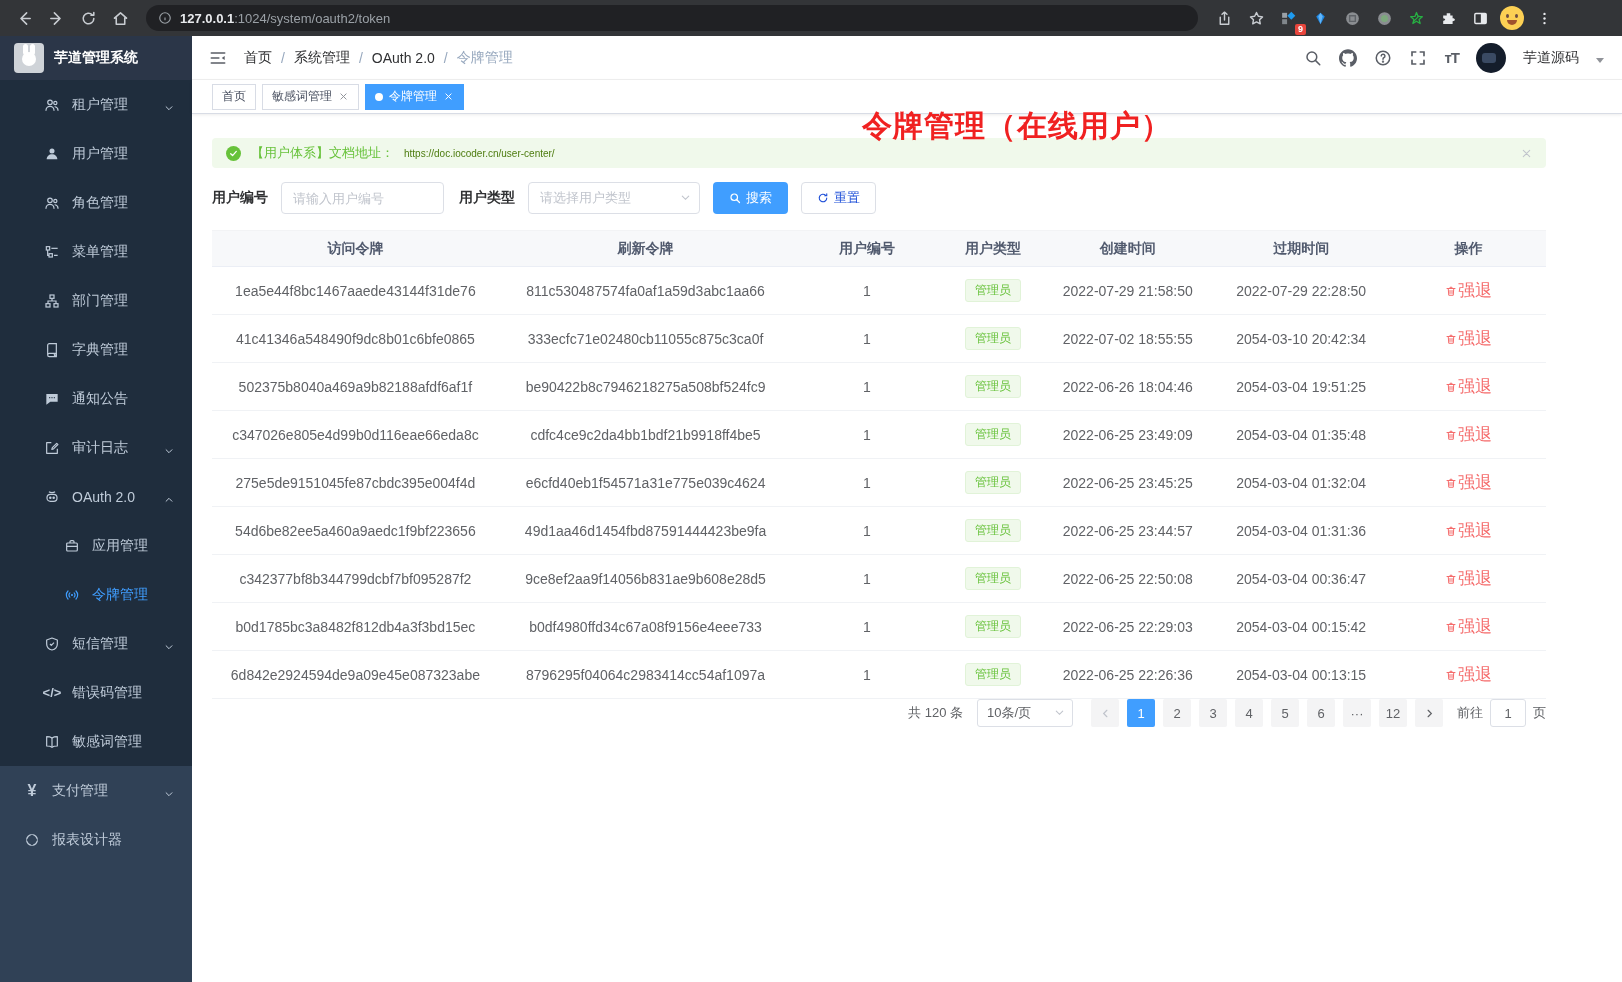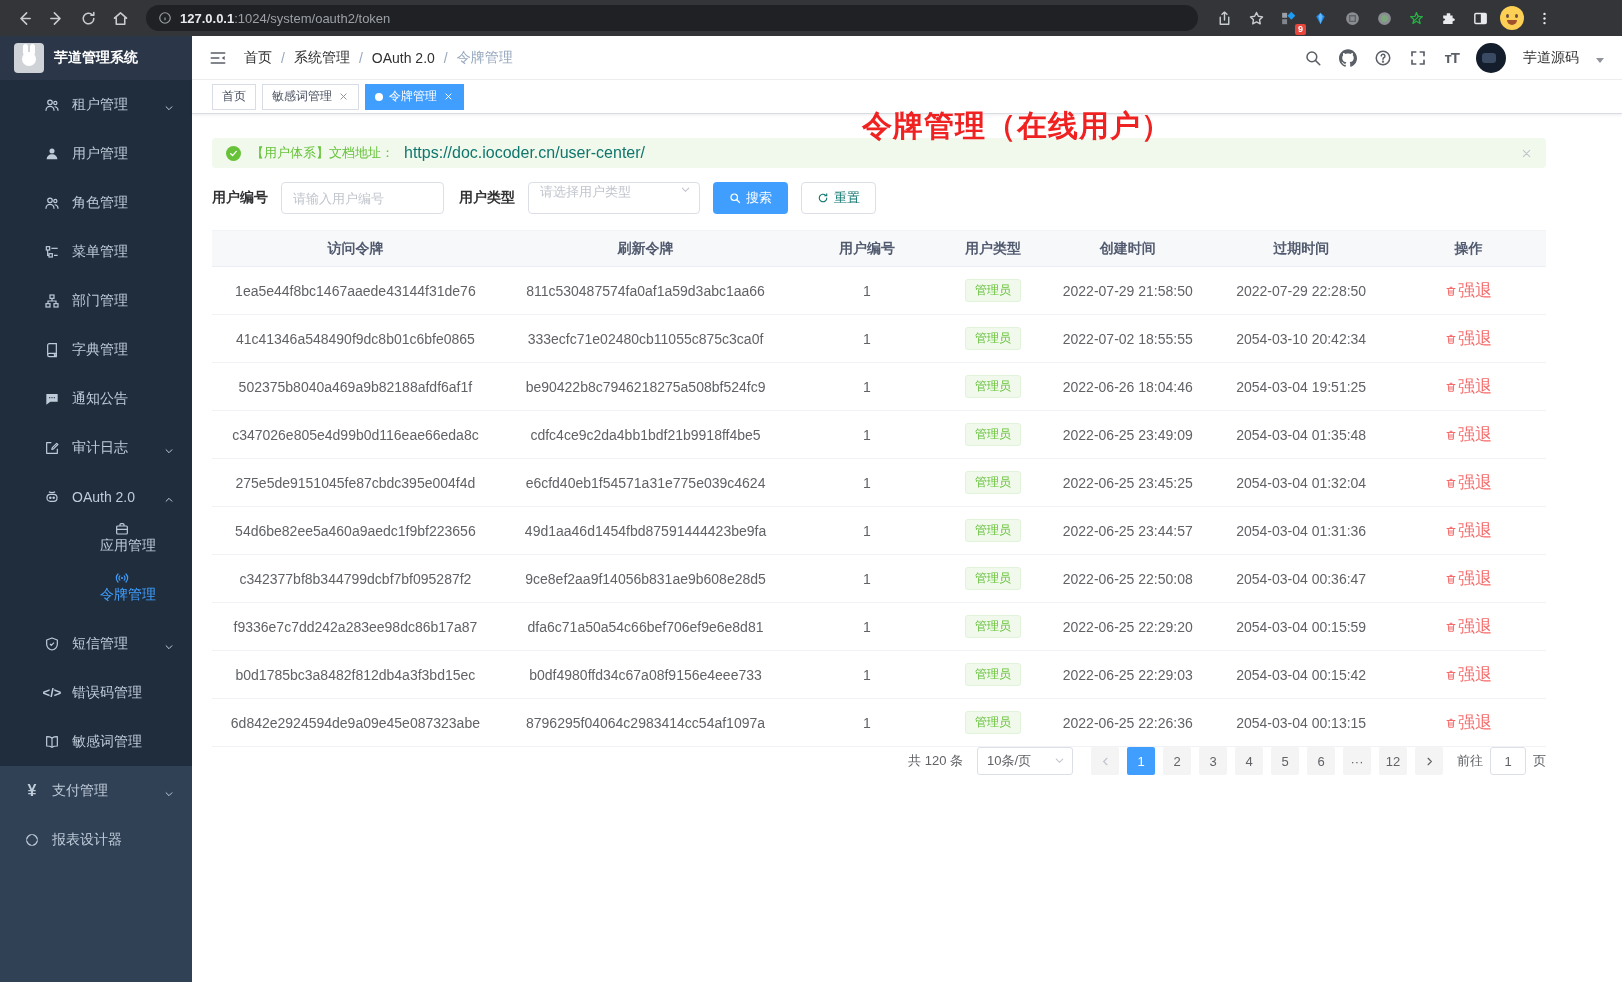--- a/index.html
+++ b/index.html
@@ -28,21 +28,21 @@
   .logo-img{width:30px;height:30px;border-radius:4px;background:#cfd3d8;position:relative;overflow:hidden;}
   .logo-img span{position:absolute;left:8px;top:9px;width:14px;height:14px;border-radius:50%;background:#fff;}
   .logo-img span::before,.logo-img span::after{content:"";position:absolute;top:-8px;width:5px;height:11px;border-radius:3px;background:#fff;}
   .logo-img span::before{left:1px}.logo-img span::after{right:1px}
   .logo-title{color:#fff;font-size:14px;font-weight:700;}
   .menu-block{background:#1f2d3d;}
   .mi{height:49px;display:flex;align-items:center;color:#bfcbd9;font-size:14px;position:relative;cursor:pointer;}
   .mi .ic{width:16px;height:16px;margin-right:12px;display:flex;align-items:center;justify-content:center;font-size:13px;font-weight:700;}
   .mi .ic svg{width:16px;height:16px;}
   .mi.lv1{padding-left:44px;}
-  .mi.lv2{padding-left:64px;flex-direction:column;}
+  .mi.lv2{padding-left:64px;}
   .mi.top{padding-left:24px;}
   .mi.active{color:#409eff;}
   .chev{position:absolute;right:18px;width:10px;height:10px;color:#bfcbd9;}
   .chev svg{width:10px;height:10px;}
 
   .main{flex:1;display:flex;flex-direction:column;background:#fff;position:relative;}
   .navbar{height:44px;display:flex;align-items:center;border-bottom:1px solid #f0f0f0;flex:0 0 44px;}
   .hamburger{padding:0 16px;color:#5a5e66;display:flex;align-items:center;cursor:pointer;}
   .hamburger svg{width:20px;height:20px;}
   .crumbs{display:flex;align-items:center;gap:9px;font-size:14px;color:#303133;}
@@ -64,36 +64,36 @@
   .tag-item.active .dot{display:inline-block;}
   .tag-close{width:11px;height:11px;display:flex;align-items:center;justify-content:center;}
   .tag-close svg{width:9px;height:9px;}
 
   .content{padding:24px 76px 0 20px;}
 
   .alert{height:30px;background:#f0f9eb;border-radius:4px;display:flex;align-items:center;padding:0 14px;gap:10px;}
   .alert .ok{width:15px;height:15px;border-radius:50%;background:#67c23a;display:flex;align-items:center;justify-content:center;flex:0 0 15px;}
   .alert .ok svg{width:9px;height:9px;color:#fff;}
   .alert-text{font-size:13px;color:#67c23a;}
-  .alert-link{font-size:16px;color:#0f766e;text-decoration:none;cursor:pointer;}
+  .alert-link{font-size:10px;color:#4d7c0f;text-decoration:none;cursor:pointer;}
   .alert-close{margin-left:auto;color:#c0c4cc;font-size:15px;cursor:pointer;line-height:1;}
   .alert-close svg{width:11px;height:11px;}
 
   .filters{margin-top:14px;display:flex;align-items:center;height:32px;}
   .f-label{font-size:14px;font-weight:700;color:#303133;margin-right:13px;}
   .f-input{width:163px;height:32px;border:1px solid #dcdfe6;border-radius:4px;padding:0 11px;font-size:13px;color:#606266;outline:none;}
   .f-input::placeholder{color:#c0c4cc;}
-  .f-select{width:172px;height:32px;border:1px solid #dcdfe6;border-radius:4px;padding:0 24px 0 11px;font-size:13px;color:#c0c4cc;display:flex;align-items:flex-start;position:relative;margin-right:13px;cursor:pointer;}
+  .f-select{width:172px;height:32px;border:1px solid #dcdfe6;border-radius:4px;padding:0 24px 0 11px;font-size:13px;color:#c0c4cc;display:flex;align-items:center;position:relative;margin-right:13px;cursor:pointer;}
   .f-select .sel-chev{position:absolute;right:8px;color:#c0c4cc;}
   .f-select .sel-chev svg{width:11px;height:11px;}
   .gap1{margin-left:15px;}
   .btn{height:32px;border-radius:4px;font-size:13px;display:inline-flex;align-items:center;gap:5px;padding:0 15px;cursor:pointer;border:1px solid transparent;}
   .btn svg{width:12px;height:12px;}
   .btn-primary{background:#409eff;color:#fff;}
-  .btn-plain{background:#fff;border-color:#dcdfe6;color:#0f766e;margin-left:13px;}
+  .btn-plain{background:#fff;border-color:#dcdfe6;color:#1d4ed8;margin-left:13px;}
 
   table.grid{width:100%;border-collapse:collapse;margin-top:16px;table-layout:fixed;}
   table.grid th{height:36px;background:#f7f8fa;font-size:14px;font-weight:600;color:#515a6e;text-align:center;}
   table.grid td{height:48px;font-size:14px;color:#606266;text-align:center;border-bottom:1px solid #f0f2f5;white-space:nowrap;overflow:hidden;}
   table.grid tr.hdr{border-bottom:1px solid #ebeef5;border-top:1px solid #f2f3f5;}
   .c1{width:21.5%}.c2{width:22%}.c3{width:11.2%}.c4{width:7.7%}.c5{width:12.5%}.c6{width:13.5%}.c7{width:11.6%}
   .utag{display:inline-block;padding:2px 9px;font-size:12px;color:#67c23a;background:#f0f9eb;border:1px solid #e1f3d8;border-radius:3px;line-height:17px;}
   .danger-link{color:#f56c6c;font-size:17px;display:inline-flex;align-items:center;gap:1px;cursor:pointer;}
   .danger-link svg{width:12px;height:12px;}
 
@@ -612,34 +612,20 @@
           <td>2022-06-25 22:50:08</td>
           <td>2054-03-04 00:36:47</td>
           <td><span class="danger-link">
                   <svg viewBox="0 0 24 24" fill="none" stroke="currentColor" stroke-width="2" stroke-linecap="round">
                     <path d="M4 7h16M10 7V4.5h4V7M6.5 7l1 13.5h9l1-13.5M10 11v6M14 11v6"></path>
                   </svg>
                   <span>强退</span>
                 </span></td>
         </tr>
         <tr>
-          <td>f9336e7c7dd242a283ee98dc86b17a87</td>
-          <td>dfa6c71a50a54c66bef706ef9e6e8d81</td>
-          <td>1</td>
-          <td><span class="utag">管理员</span></td>
-          <td>2022-06-25 22:29:20</td>
-          <td>2054-03-04 00:15:59</td>
-          <td><span class="danger-link">
-                  <svg viewBox="0 0 24 24" fill="none" stroke="currentColor" stroke-width="2" stroke-linecap="round">
-                    <path d="M4 7h16M10 7V4.5h4V7M6.5 7l1 13.5h9l1-13.5M10 11v6M14 11v6"></path>
-                  </svg>
-                  <span>强退</span>
-                </span></td>
-        </tr>
-        <tr>
           <td>b0d1785bc3a8482f812db4a3f3bd15ec</td>
           <td>b0df4980ffd34c67a08f9156e4eee733</td>
           <td>1</td>
           <td><span class="utag">管理员</span></td>
           <td>2022-06-25 22:29:03</td>
           <td>2054-03-04 00:15:42</td>
           <td><span class="danger-link">
                   <svg viewBox="0 0 24 24" fill="none" stroke="currentColor" stroke-width="2" stroke-linecap="round">
                     <path d="M4 7h16M10 7V4.5h4V7M6.5 7l1 13.5h9l1-13.5M10 11v6M14 11v6"></path>
                   </svg>

